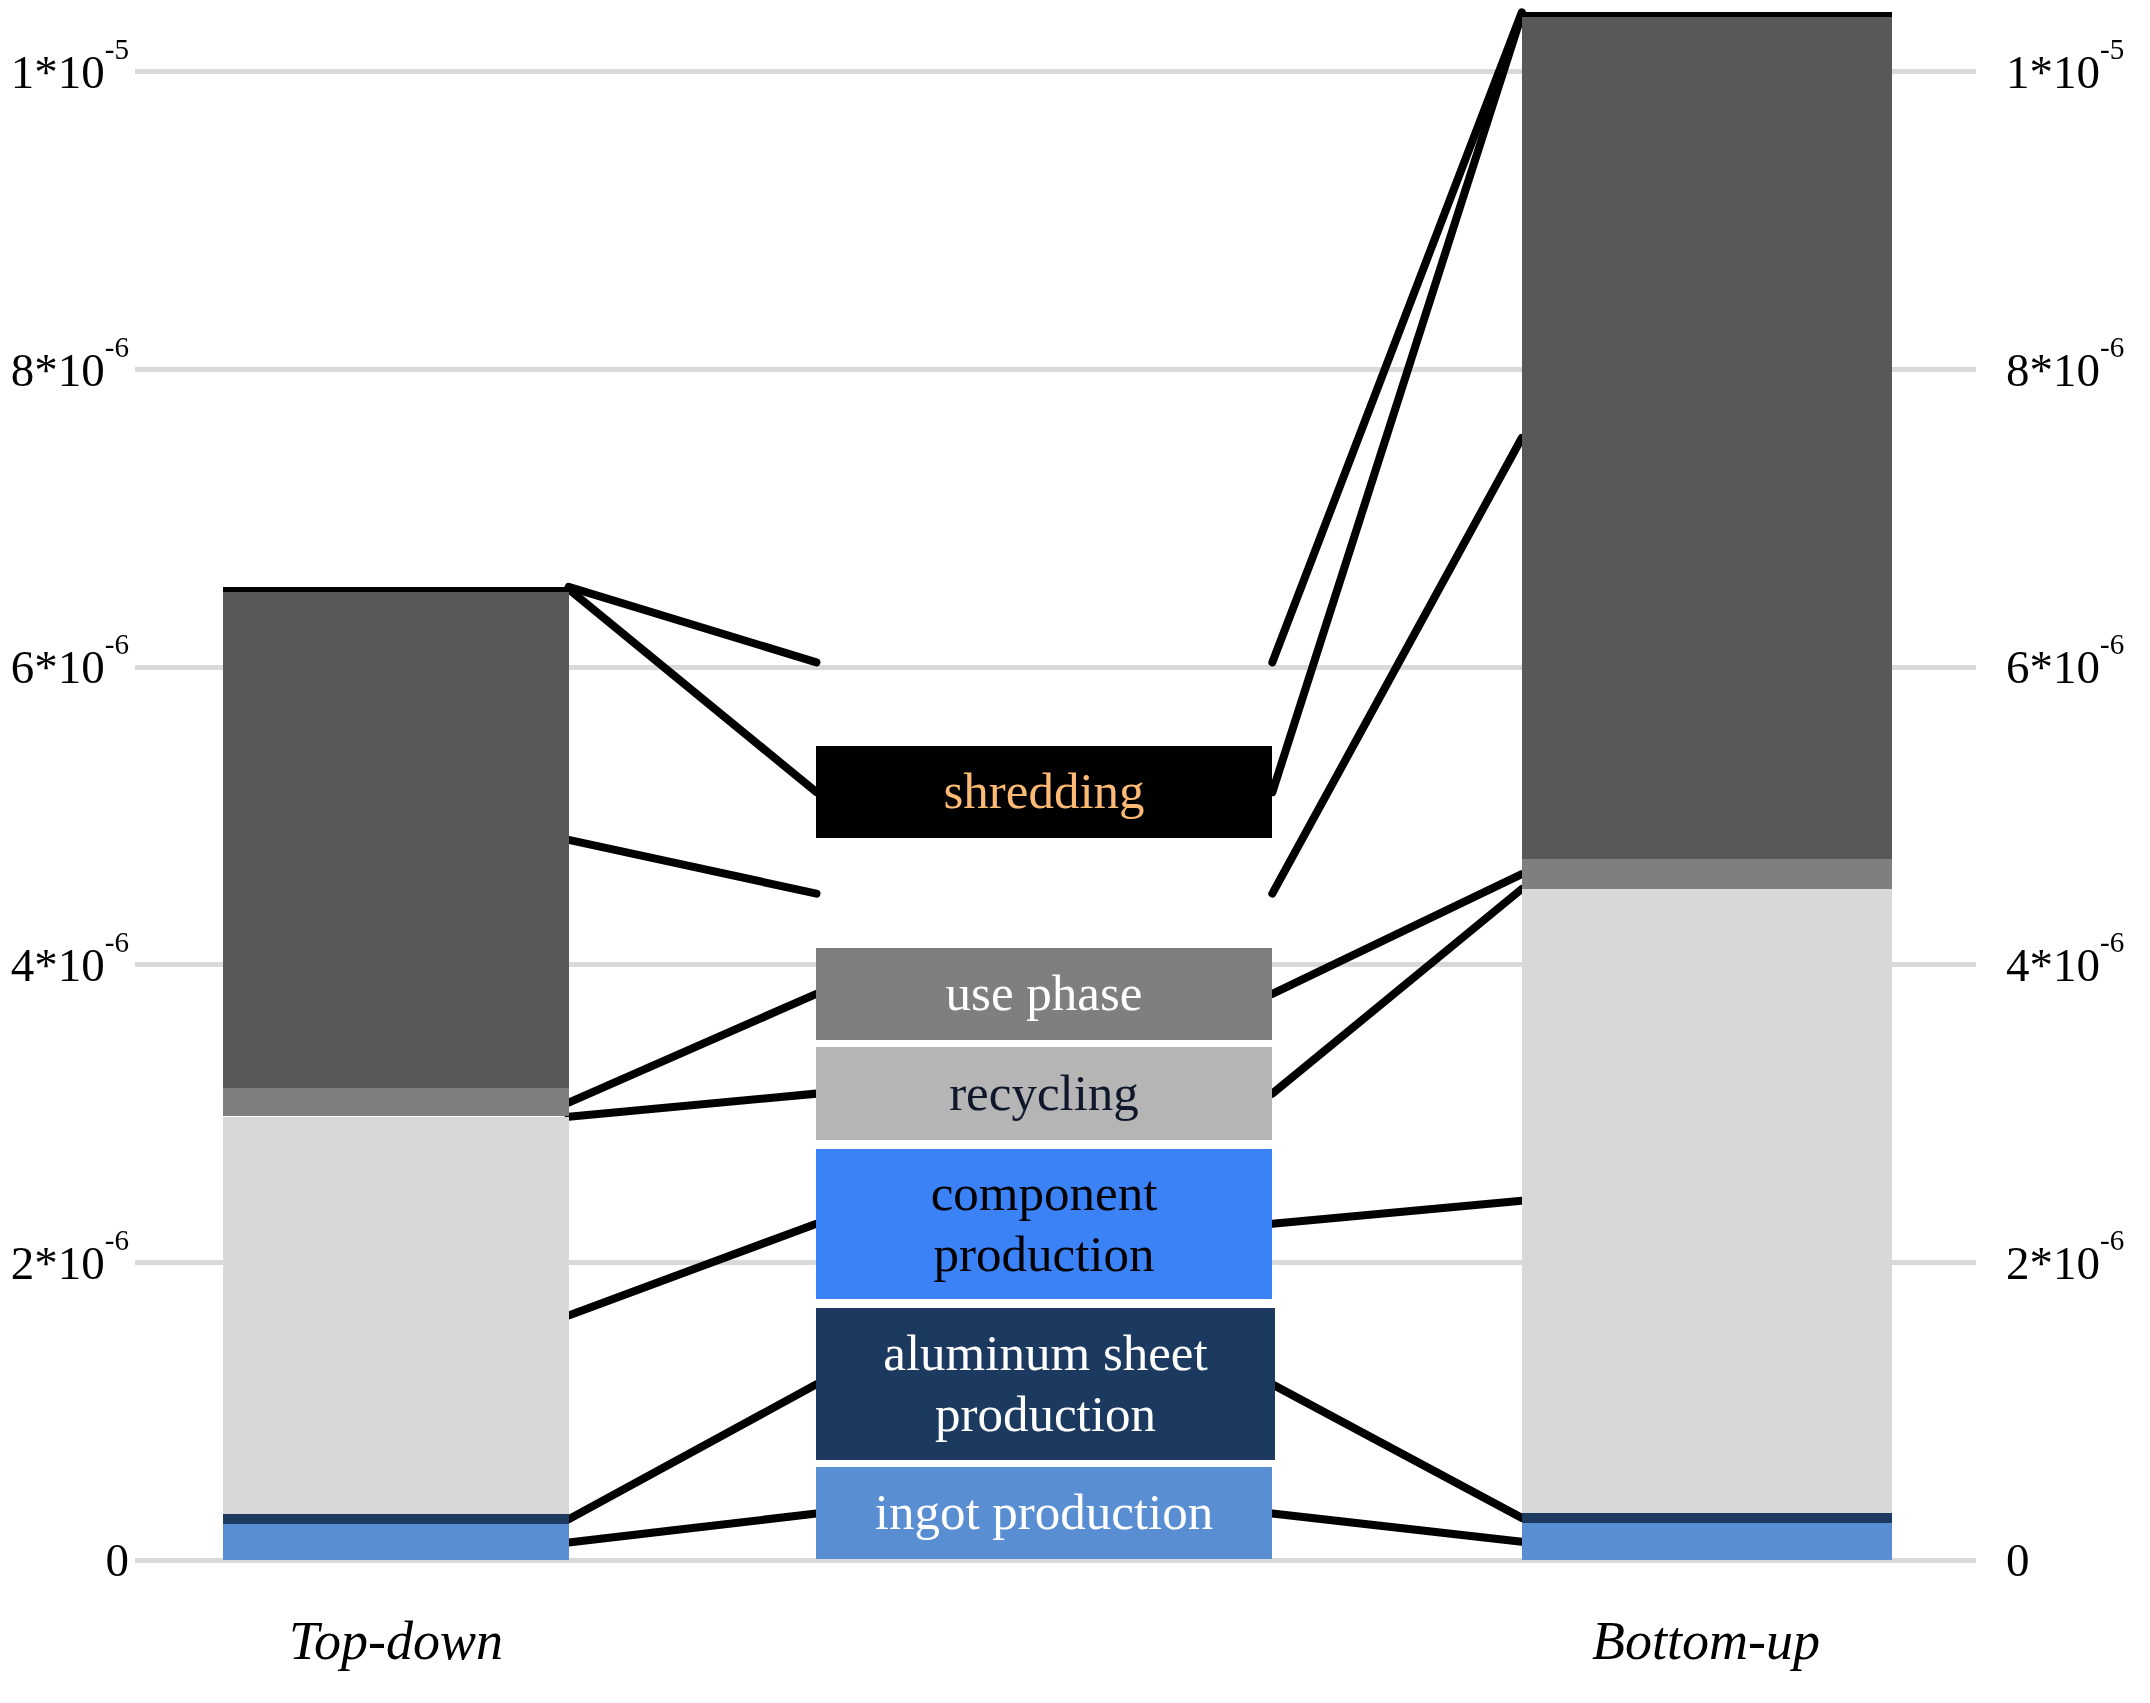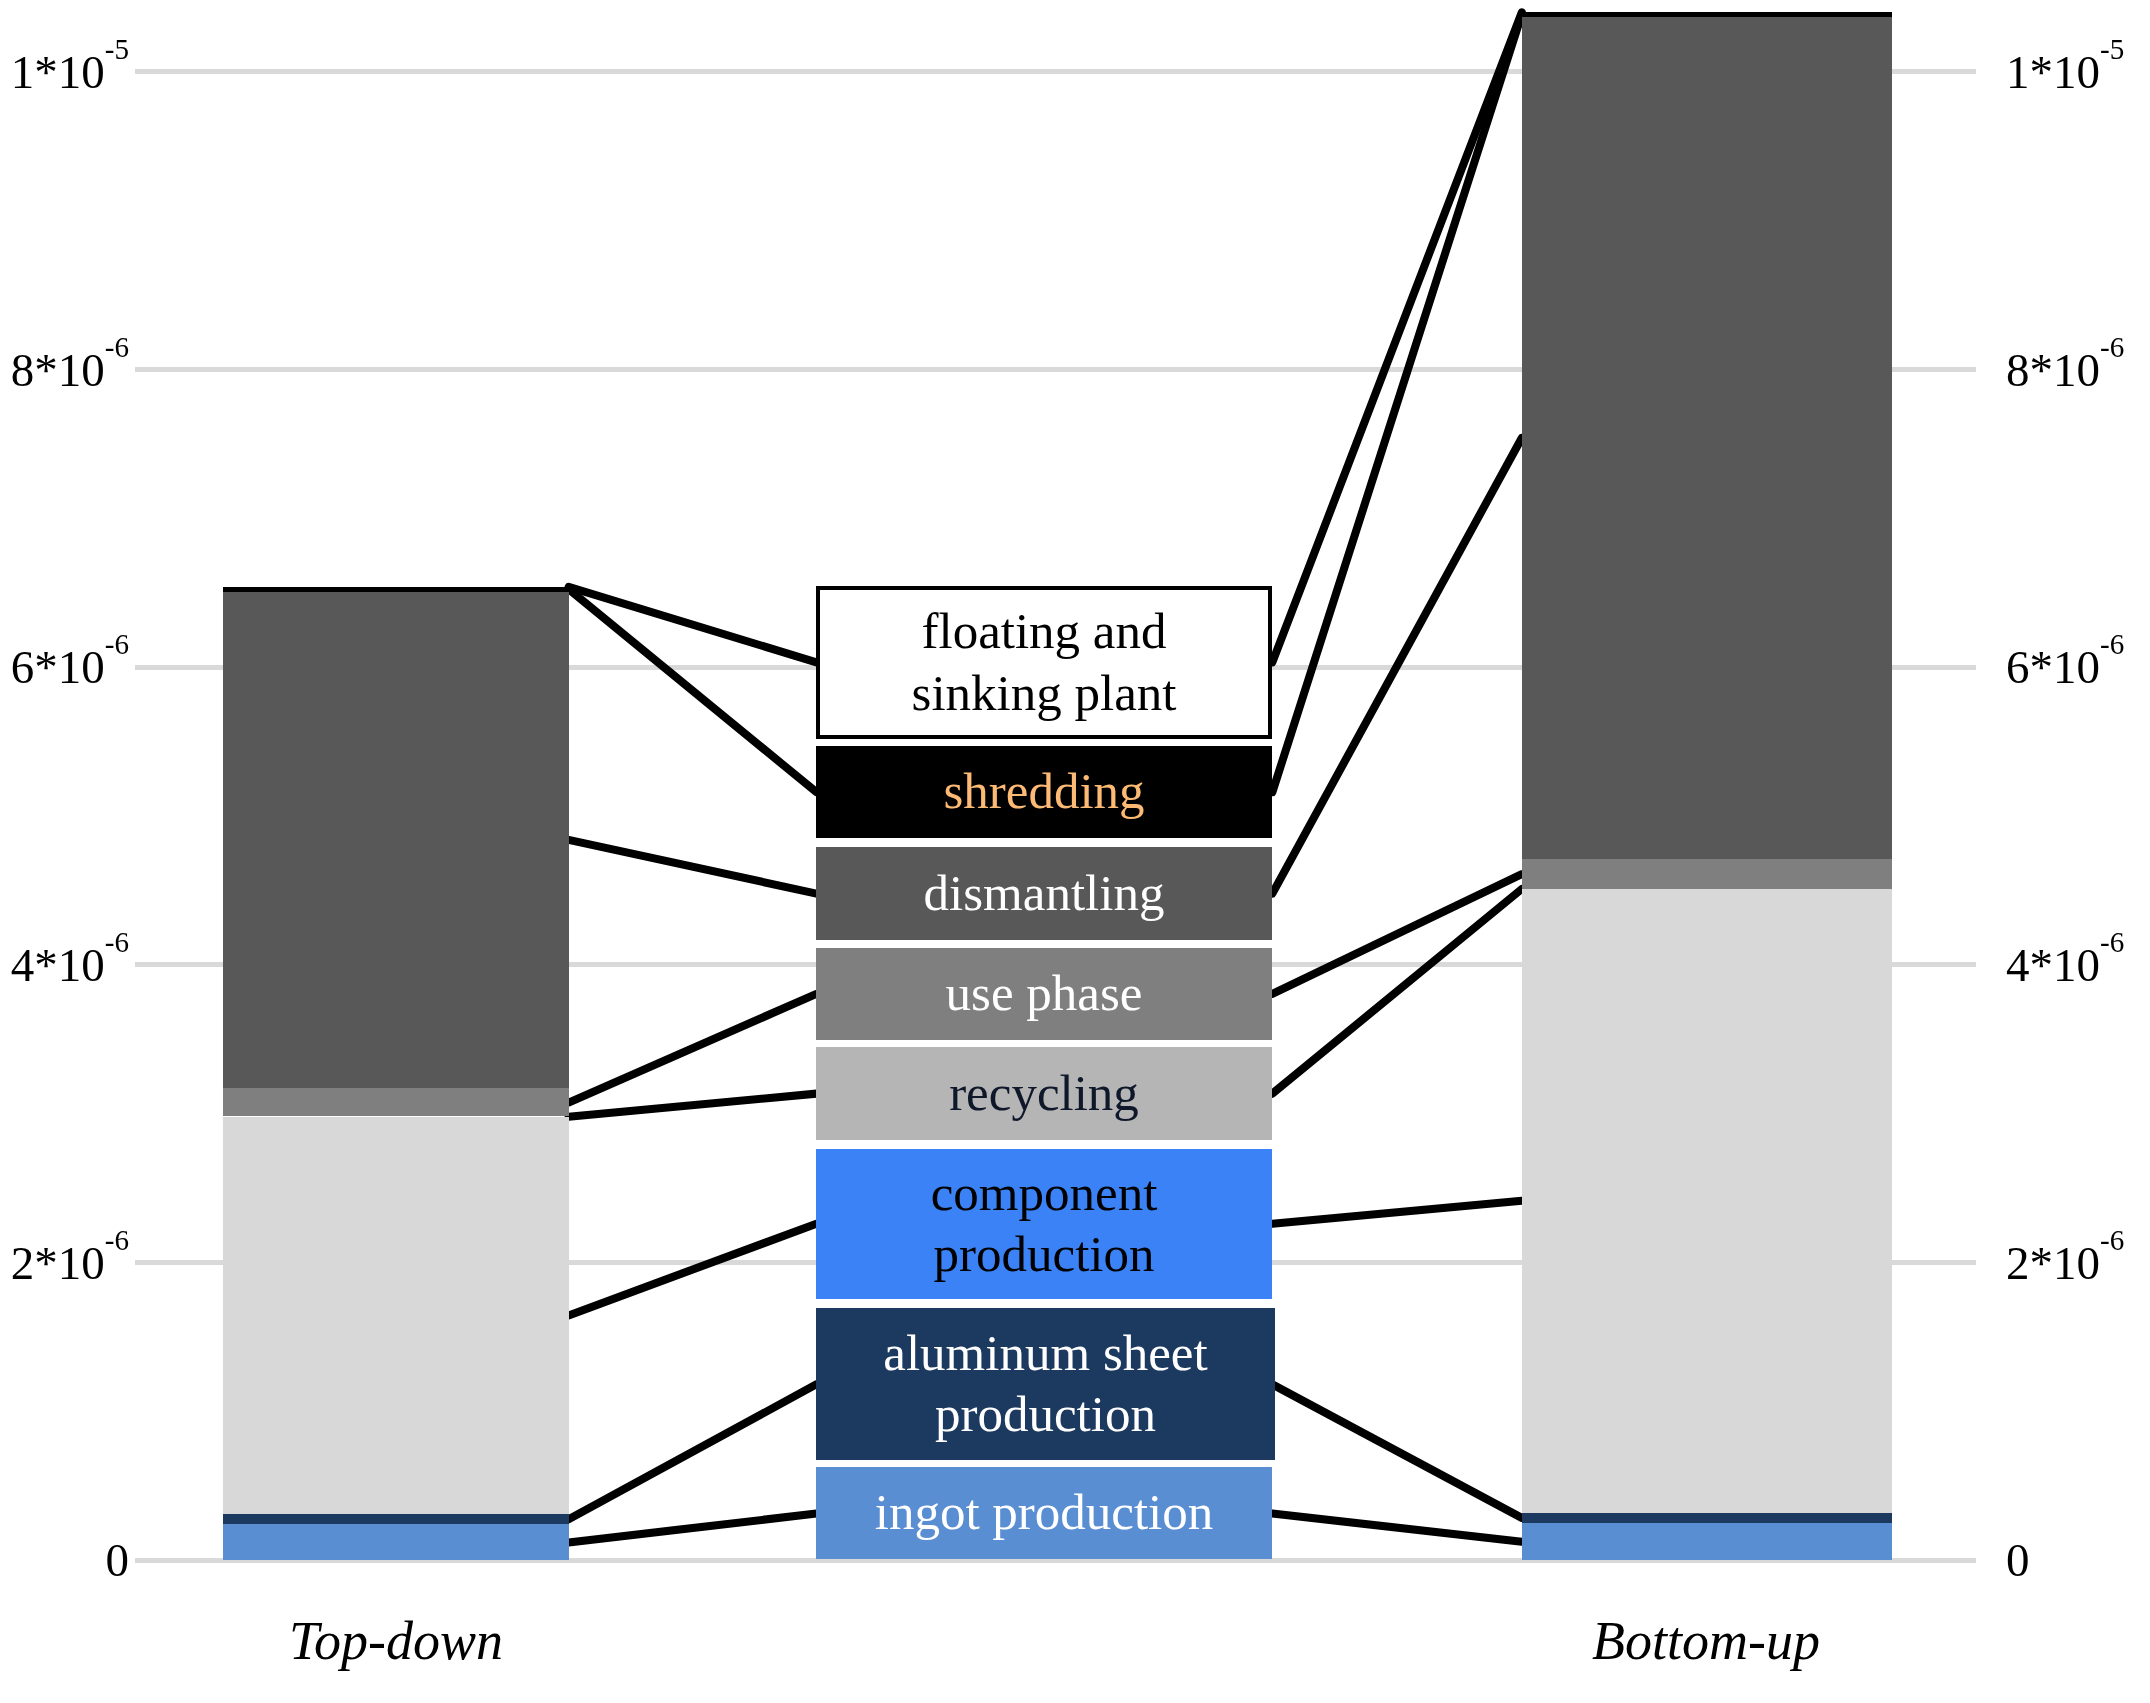--- a/index.html
+++ b/index.html
@@ -66,24 +66,21 @@
     <div class="bar-seg" style="left: 223px; top: 591px; width: 346px; height: 497px; background: rgb(88, 88, 88);"></div>
     <div class="bar-seg" style="left: 223px; top: 587px; width: 346px; height: 4.5px; background: rgb(0, 0, 0);"></div>
     <div class="cat-label" style="left: 396px; top: 1614px;">Top-down</div>
     <div class="bar-seg" style="left: 1522px; top: 1523px; width: 370px; height: 37px; background: rgb(90, 142, 210);"></div>
     <div class="bar-seg" style="left: 1522px; top: 1513px; width: 370px; height: 10.4px; background: rgb(28, 58, 95);"></div>
     <div class="bar-seg" style="left: 1522px; top: 889px; width: 370px; height: 624px; background: rgb(216, 216, 216);"></div>
     <div class="bar-seg" style="left: 1522px; top: 859px; width: 370px; height: 30px; background: rgb(127, 127, 127);"></div>
     <div class="bar-seg" style="left: 1522px; top: 17px; width: 370px; height: 842px; background: rgb(88, 88, 88);"></div>
     <div class="bar-seg" style="left: 1522px; top: 12.3px; width: 370px; height: 4.5px; background: rgb(0, 0, 0);"></div>
     <div class="cat-label" style="left: 1706px; top: 1614px;">Bottom-up</div>
-    <div class="legend-box bordered" style="left: 816px; top: 586px; width: 456px; height: 153px; color: rgb(0, 0, 0);">floating and
-sinking plant</div>
     <div class="legend-box" style="left: 816px; top: 746px; width: 456px; height: 92px; background: rgb(0, 0, 0); color: #fdba74;">shredding</div>
-    <div class="legend-box" style="left: 816px; top: 847px; width: 456px; height: 93px; background: rgb(88, 88, 88); color: rgb(255, 255, 255);">dismantling</div>
     <div class="legend-box" style="left: 816px; top: 948px; width: 456px; height: 92px; background: rgb(127, 127, 127); color: rgb(255, 255, 255);">use phase</div>
     <div class="legend-box" style="left: 816px; top: 1047px; width: 456px; height: 93px; background: rgb(181, 181, 181); color: #0f172a;">recycling</div>
     <div class="legend-box" style="left: 816px; top: 1149px; width: 456px; height: 150px; background: #3b82f6; color: rgb(0, 0, 0);">component
 production</div>
     <div class="legend-box" style="left: 816px; top: 1308px; width: 459px; height: 152px; background: rgb(28, 58, 95); color: rgb(255, 255, 255);">aluminum sheet
 production</div>
     <div class="legend-box" style="left: 816px; top: 1467px; width: 456px; height: 92px; background: rgb(90, 142, 210); color: rgb(255, 255, 255);">ingot production</div>
   </div>
 
 

